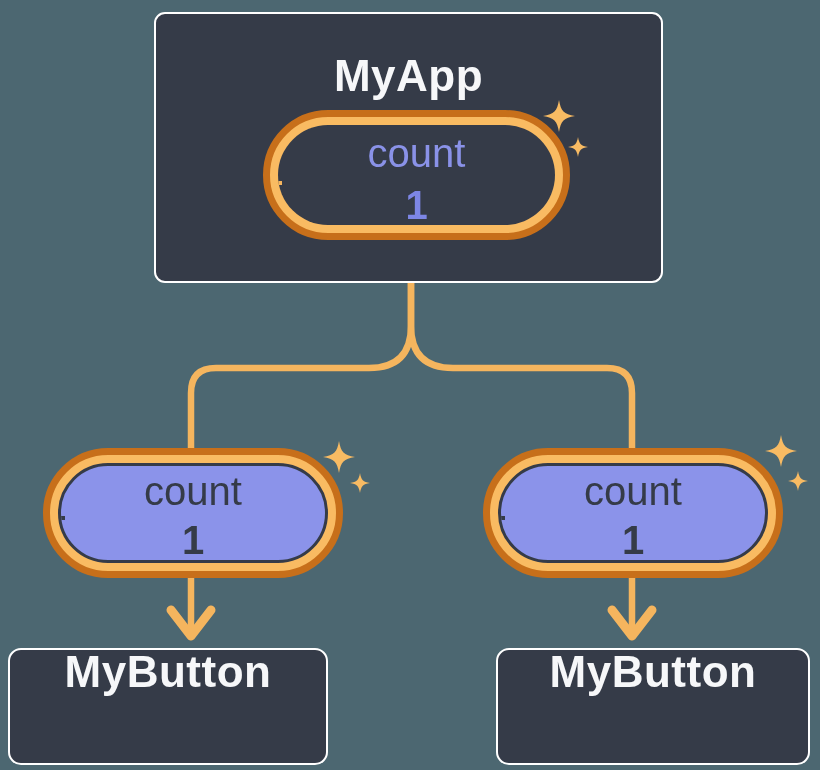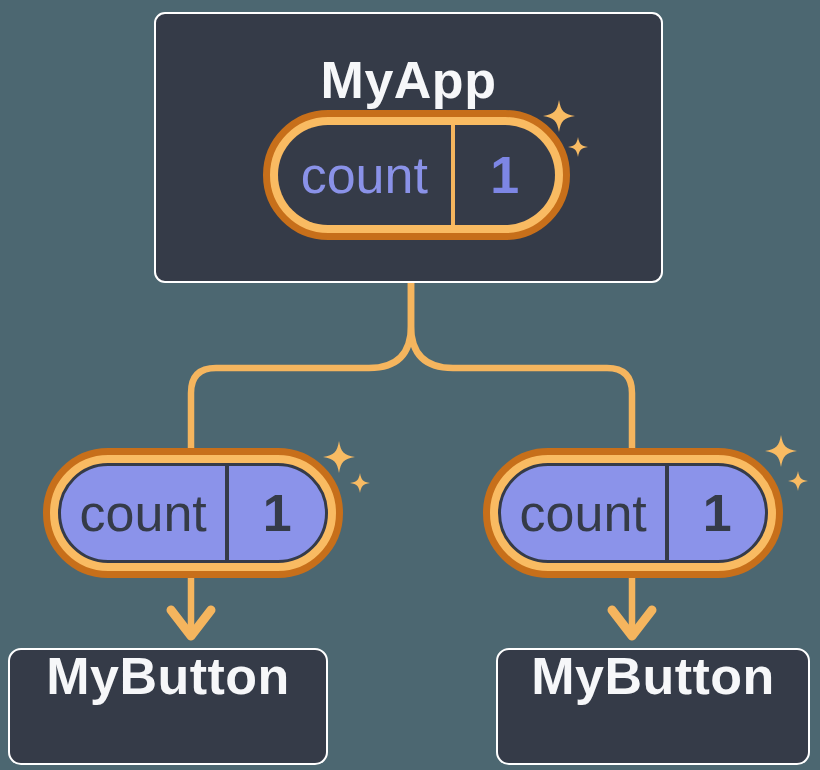--- a/index.html
+++ b/index.html
@@ -17,21 +17,21 @@
   
   .card{
     position:absolute;
     background:var(--card);
     border:2px solid var(--card_border);
     border-radius:11px;
     box-sizing:border-box;
   }
   .card-title{
     color:var(--title);
-    font-size:52px;
+    font-size:44px;
     font-weight:600;
     text-align:center;
     line-height:1;
     letter-spacing:0.5px;
   }
   #root-card .card-title{position:absolute;left:0;top:40px;width:100%;}
   .leaf-card{display:flex;align-items:flex-start;justify-content:center;}
   
   .pill{
     position:absolute;
@@ -41,22 +41,23 @@
     border-radius:999px;
     padding:8px;
   }
   .pill-inner{
     height:100%;
     border-radius:999px;
     display:flex;
     align-items:stretch;
     overflow:hidden;
     box-sizing:border-box;
-    font-size:52px;
+    font-size:40px;
     line-height:1;
+    flex-direction:column;
   }
   .pill-inner.dark{background:var(--card);}
   .pill-inner.filled{
     background:var(--purple);
     border:3px solid var(--ink);
     color:var(--ink);
   }
   .pill-label{flex:1.72;display:flex;align-items:center;justify-content:center;}
   .pill-value{flex:1;display:flex;align-items:center;justify-content:center;font-weight:700;}
   .pill-divider{width:4px;flex:0 0 4px;}

